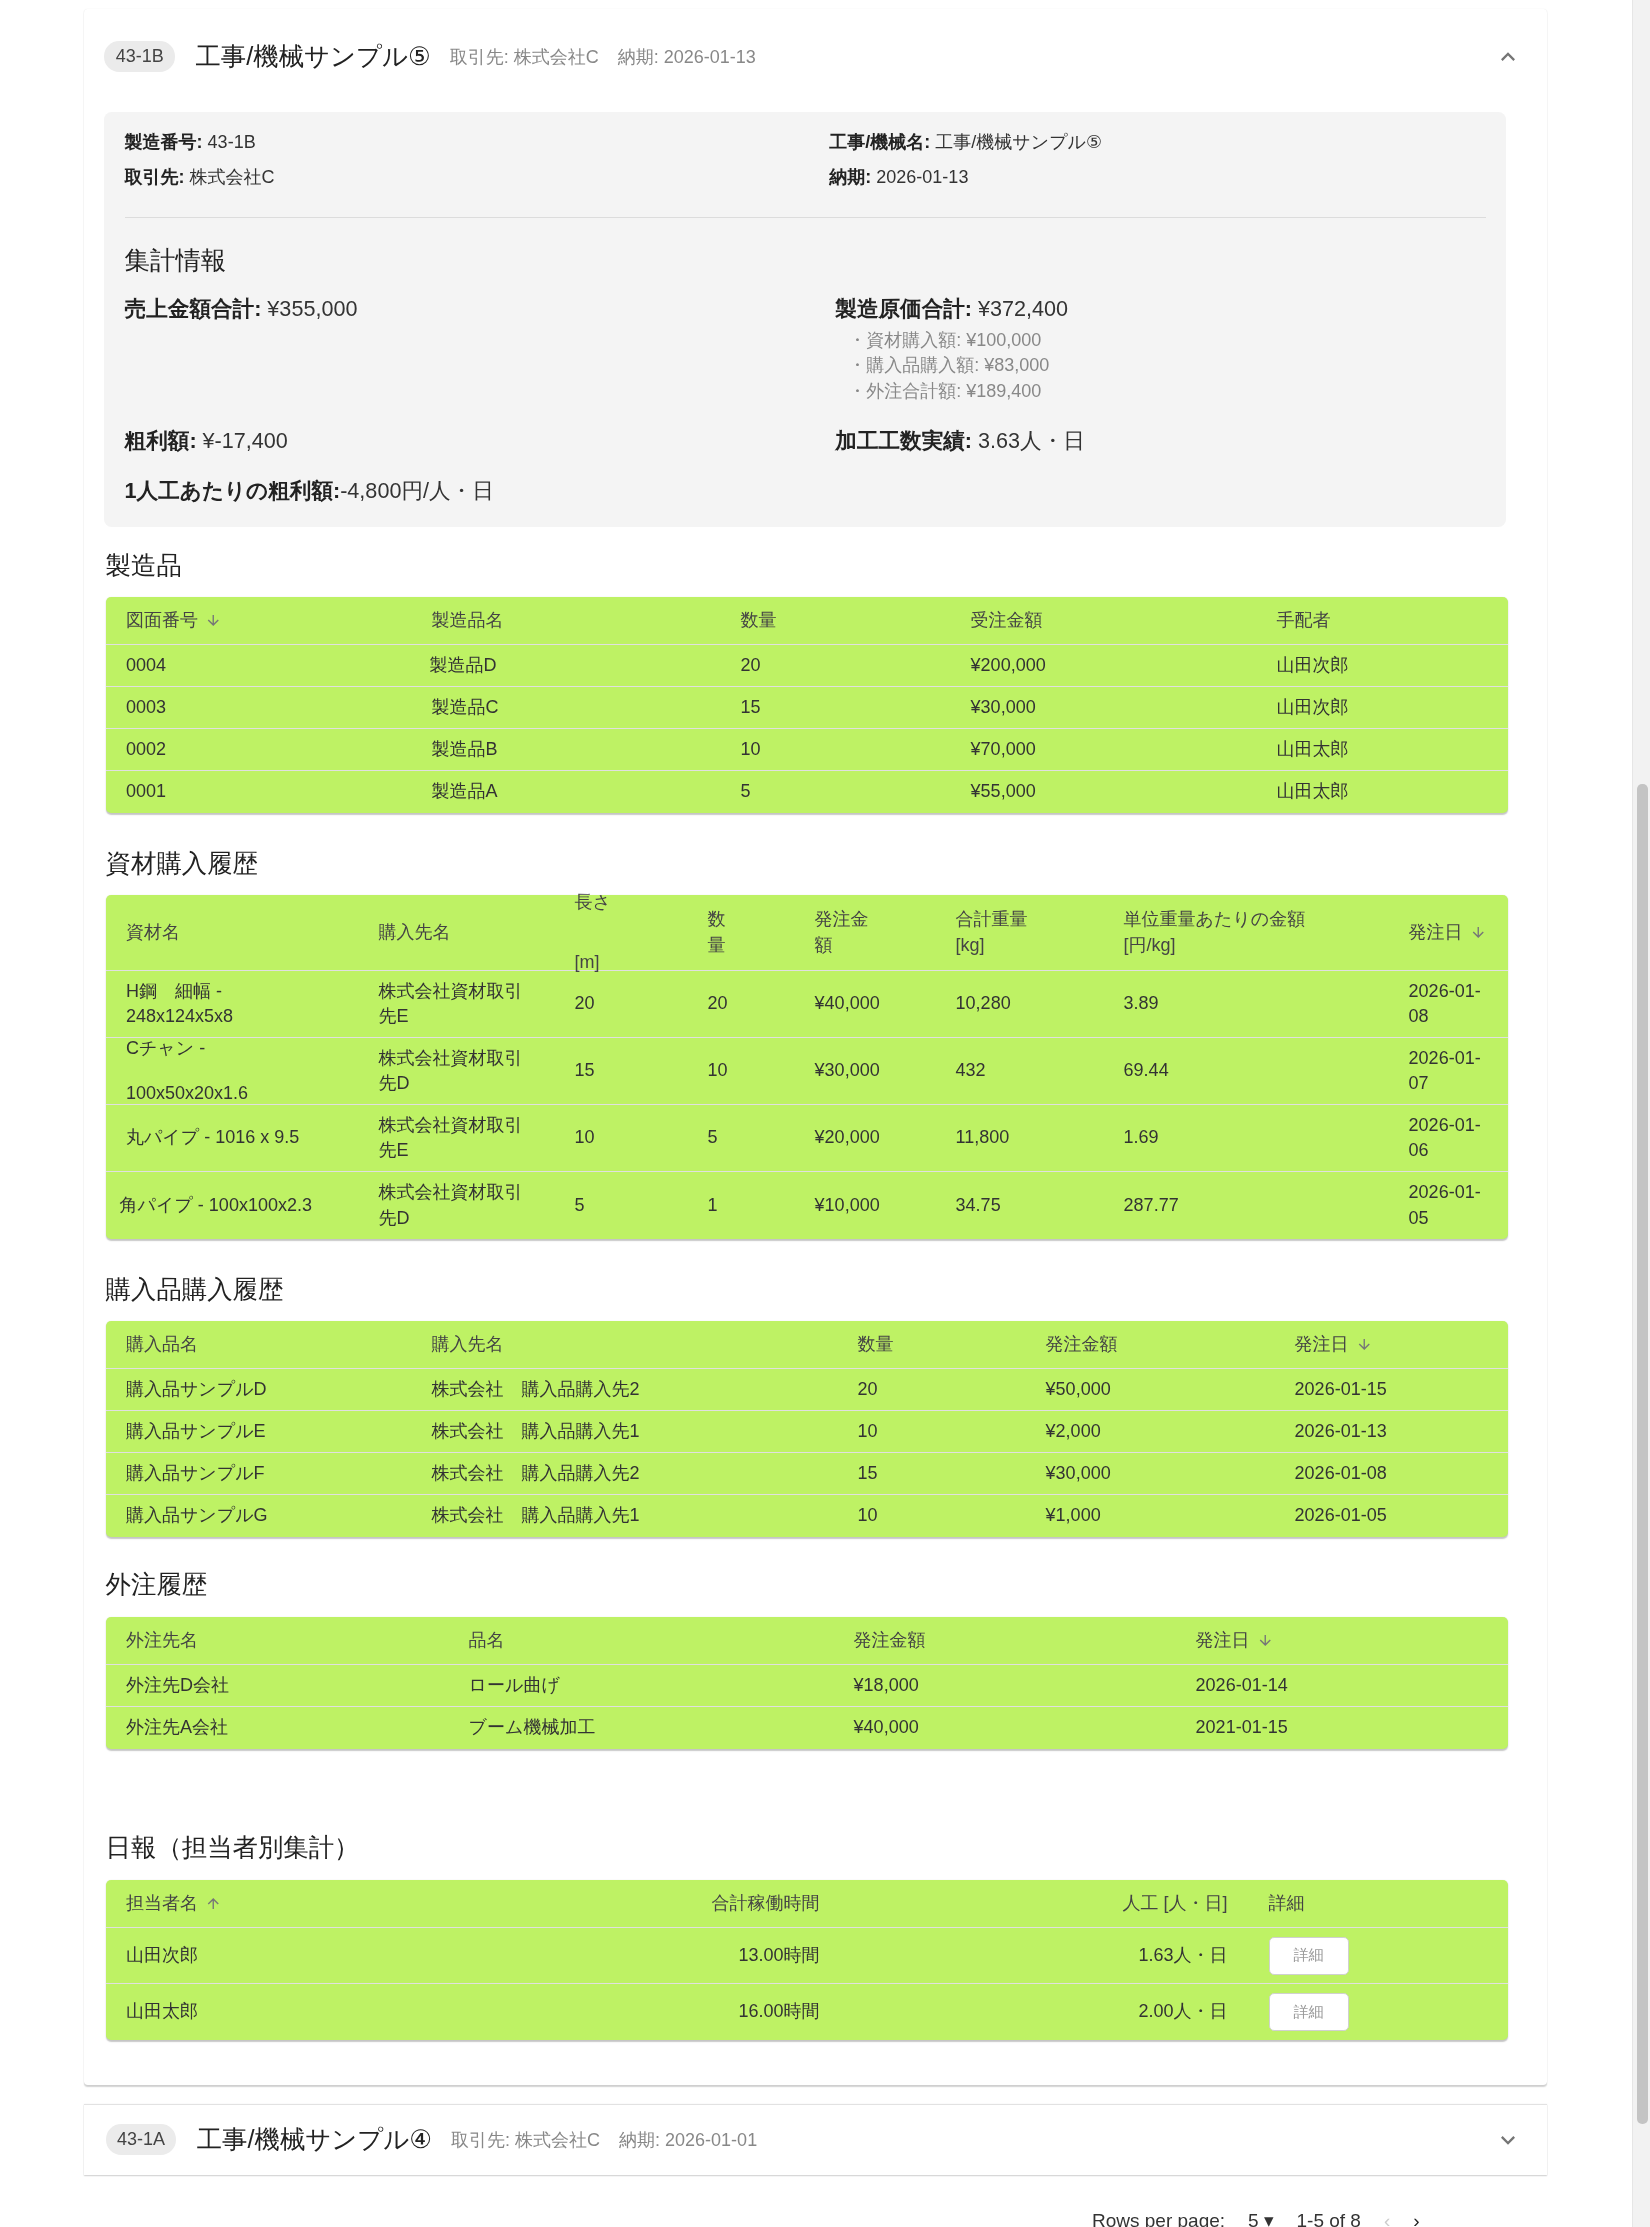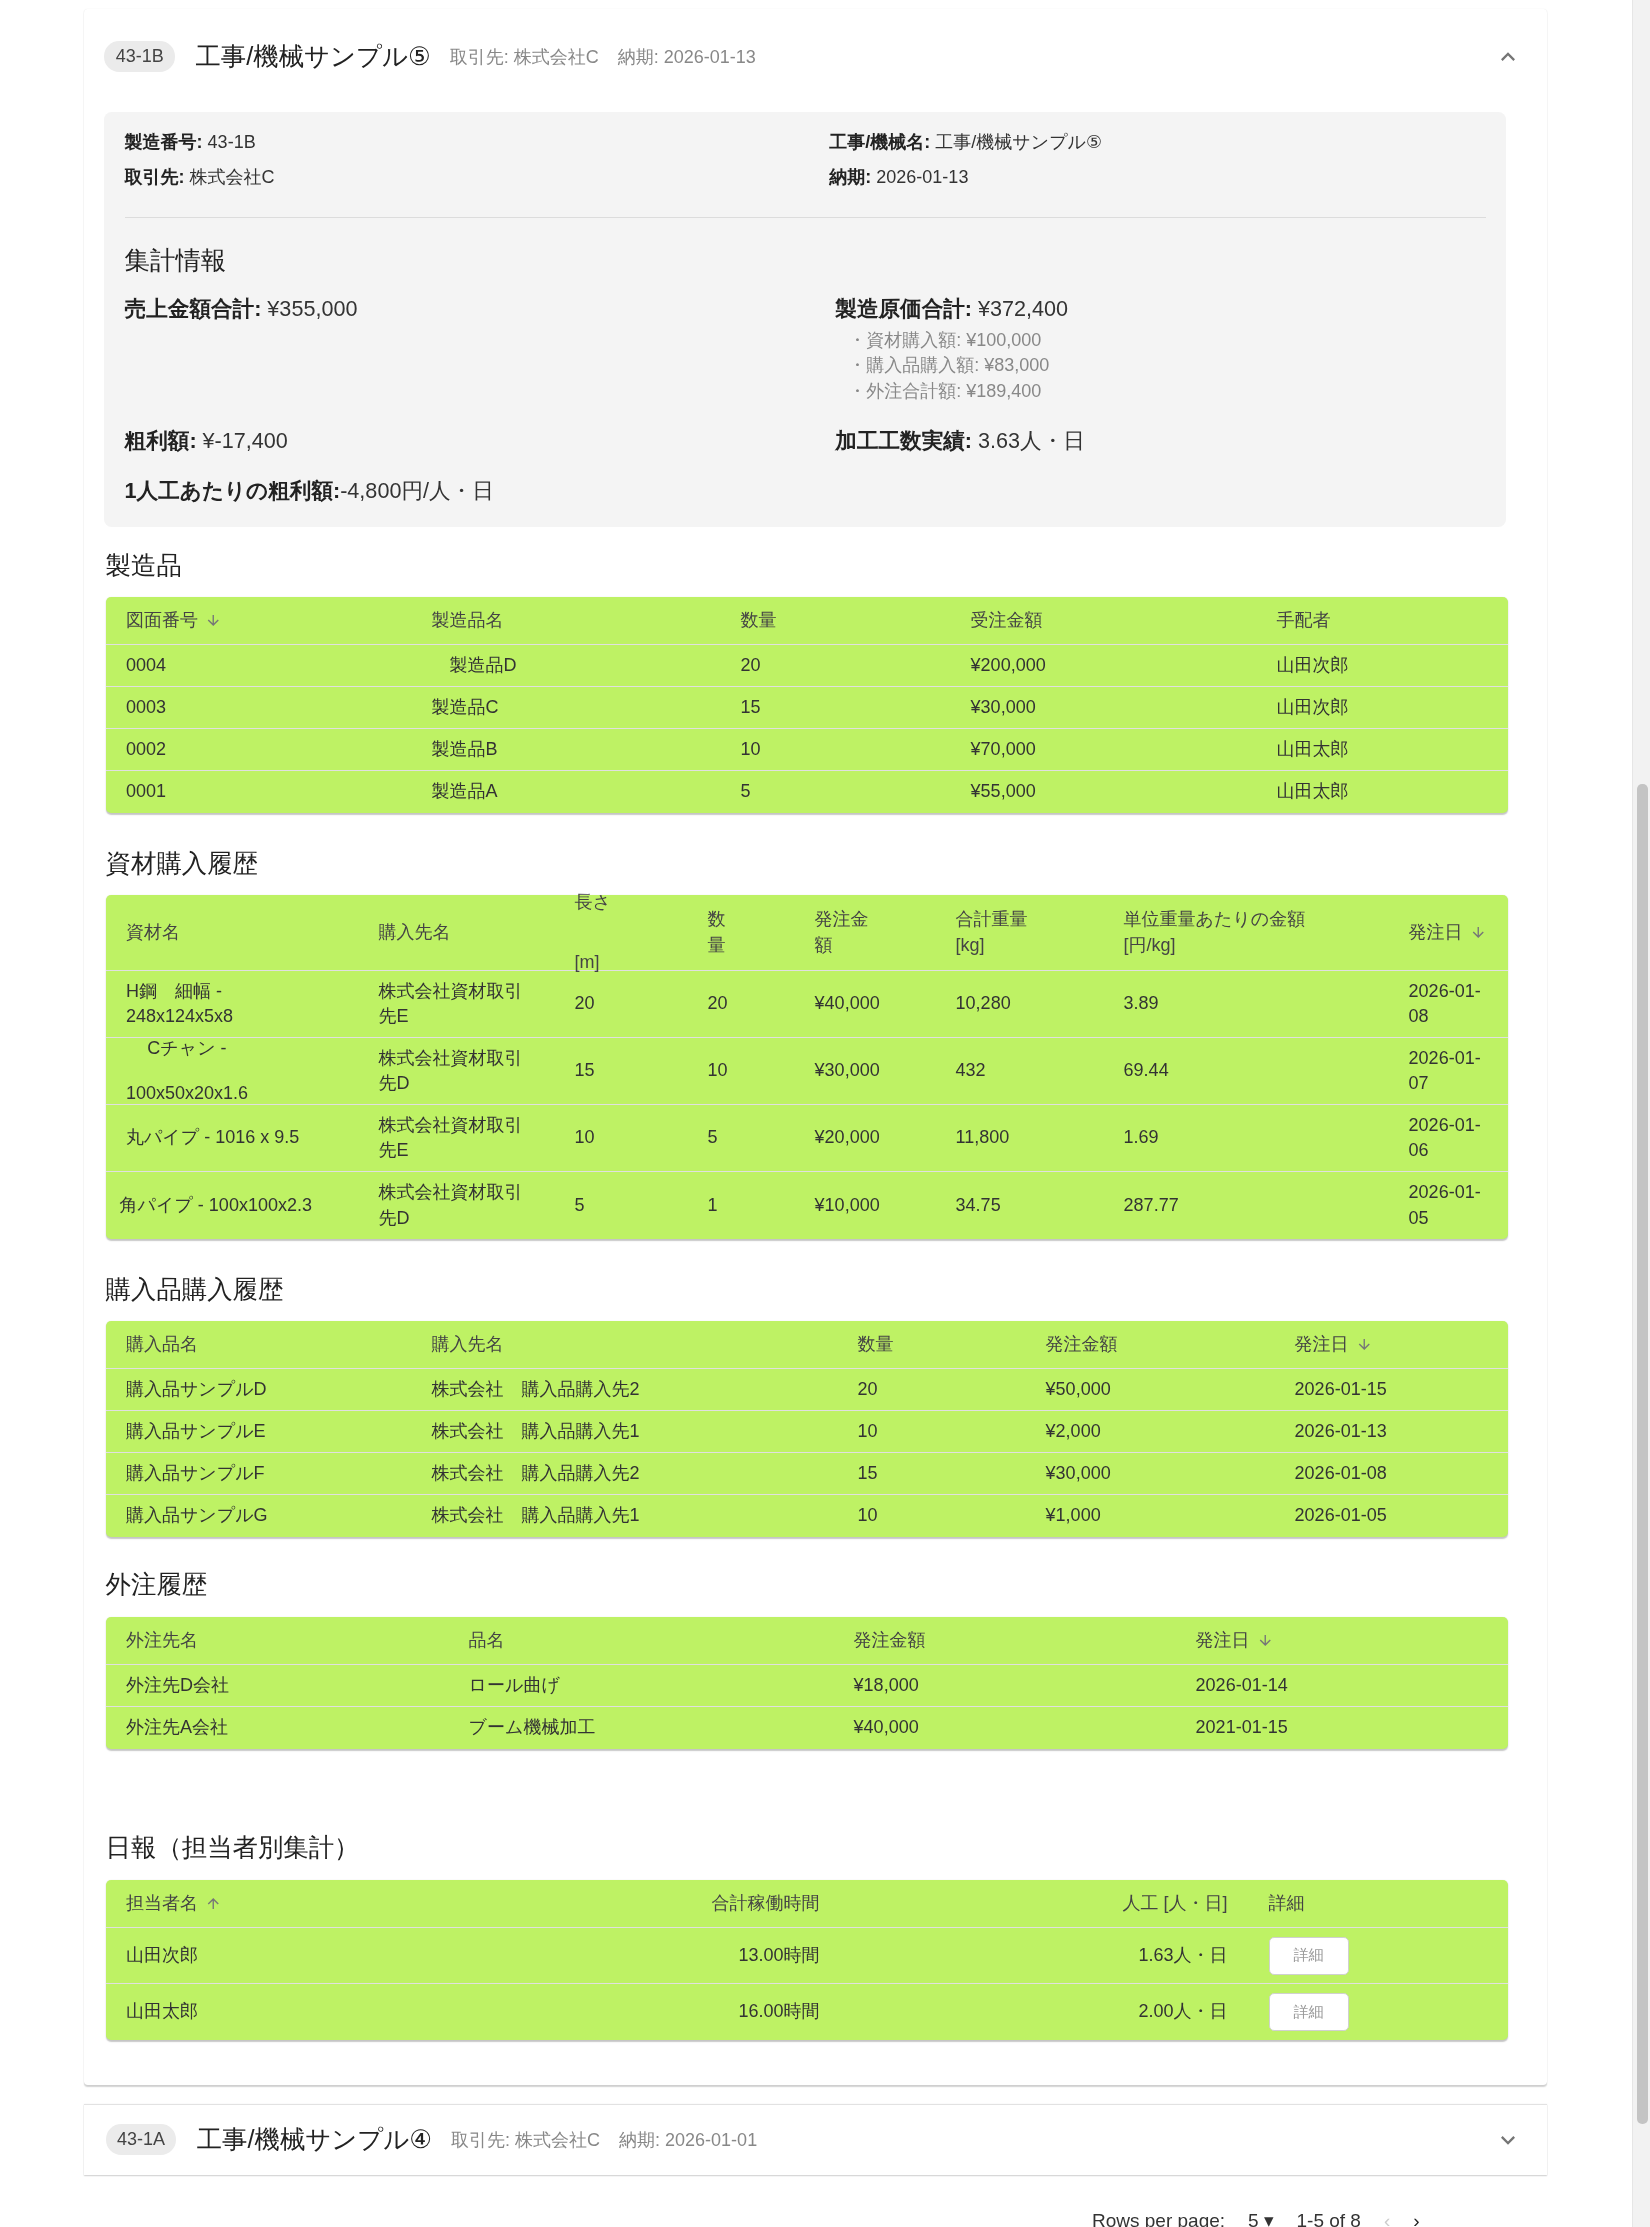--- a/index.html
+++ b/index.html
@@ -122,21 +122,21 @@
               <path d="M20 12l-1.41-1.41L13 16.17V4h-2v12.17l-5.58-5.59L4 12l8 8 8-8z" fill="#777"></path>
             </svg>
           </div>
         <div class="td" style="left:326px;">製造品名</div>
         <div class="td" style="left:635px;">数量</div>
         <div class="td" style="left:865px;">受注金額</div>
         <div class="td" style="left:1171px;">手配者</div>
       </div>
       <div class="tr" style="height:42px;">
         <div class="td" style="left:20.3px;">0004</div>
-        <div class="td" style="left:344px;">製造品D</div>
+        <div class="td" style="left:324px;">製造品D</div>
         <div class="td" style="left:635px;">20</div>
         <div class="td" style="left:865px;">¥200,000</div>
         <div class="td" style="left:1171px;">山田次郎</div>
       </div>
       <div class="tr" style="height:42px;">
         <div class="td" style="left:20.3px;">0003</div>
         <div class="td" style="left:326px;">製造品C</div>
         <div class="td" style="left:635px;">15</div>
         <div class="td" style="left:865px;">¥30,000</div>
         <div class="td" style="left:1171px;">山田次郎</div>
@@ -204,21 +204,21 @@
         <div class="td" style="left:709px;">¥40,000</div>
         <div class="td" style="left:850px;">10,280</div>
         <div class="td" style="left:1018px;">3.89</div>
         <div class="td" style="left:1303px;flex-direction:column;align-items:flex-start;justify-content:center;">
             <span>2026-01-</span>
             <span>08</span>
           </div>
       </div>
 
       <div class="tr" style="height:67px;">
-        <div class="td" style="left:20.3px;flex-direction:column;align-items:center;justify-content:center;gap:20px;">
+        <div class="td" style="left:20.3px;flex-direction:column;align-items:flex-start;justify-content:center;gap:20px;">
             <span>Cチャン -</span>
             <span>100x50x20x1.6</span>
           </div>
         <div class="td" style="left:273px;flex-direction:column;align-items:flex-start;justify-content:center;">
             <span>株式会社資材取引</span>
             <span>先D</span>
           </div>
         <div class="td" style="left:469px;">15</div>
         <div class="td" style="left:602px;">10</div>
         <div class="td" style="left:709px;">¥30,000</div>

